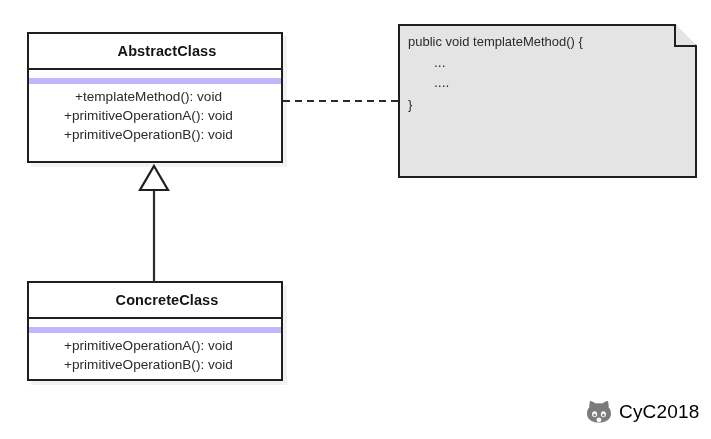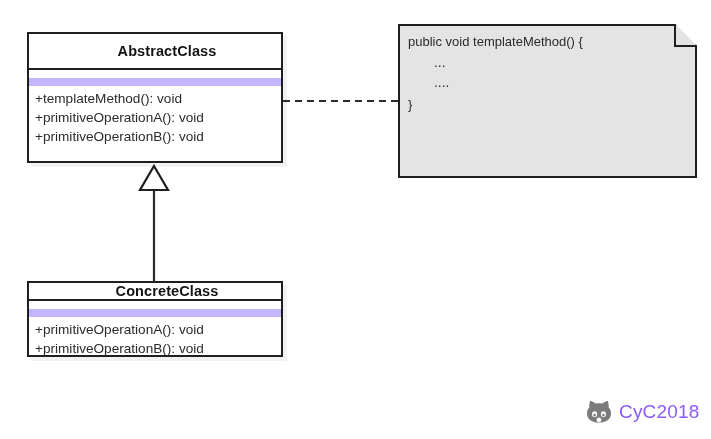--- a/index.html
+++ b/index.html
@@ -47,41 +47,42 @@
     padding-left: 24px;
   }
   .uml-attrs {
     box-sizing: border-box;
     border-top: 2px solid #1f1f1f;
     height: 10px;
     flex: 0 0 auto;
   }
   .uml-ops {
     box-sizing: border-box;
-    border-top: 8px solid #c4b5fd;
+    border-top: 6px solid #c4b5fd;
     padding: 3px 19px 4px 6px;
     flex: 1 1 auto;
+    text-align: center;
   }
   .uml-op {
     font-size: 13.6px;
     line-height: 19px;
     color: #2b2b2b;
     white-space: nowrap;
   }
 
   
   #abstract-class {
     left: 27px;  top: 32px;
     width: 256px; height: 131px;
   }
   #abstract-class .uml-title { height: 34px; }
 
   #concrete-class {
     left: 27px;  top: 281px;
-    width: 256px; height: 76px;
+    width: 256px; height: 100px;
   }
   #concrete-class .uml-title { height: 34px; }
 
   
   #code-note {
     position: absolute;
     left: 398px;  top: 24px;
     width: 299px;  height: 154px;
     box-sizing: border-box;
   }
@@ -133,21 +134,21 @@
   
   #watermark {
     position: absolute;
     left: 586px;  top: 400px;
     display: flex;
     align-items: center;
     gap: 7px;
   }
   #watermark .wm-text {
     font-size: 19px;
-    color: #8b5cf6;
+    color: #000000;
     letter-spacing: 0.2px;
     line-height: 1;
     padding-bottom: 1px;
   }
 </style>
 </head>
 <body>
 
 <div id="canvas">
 

